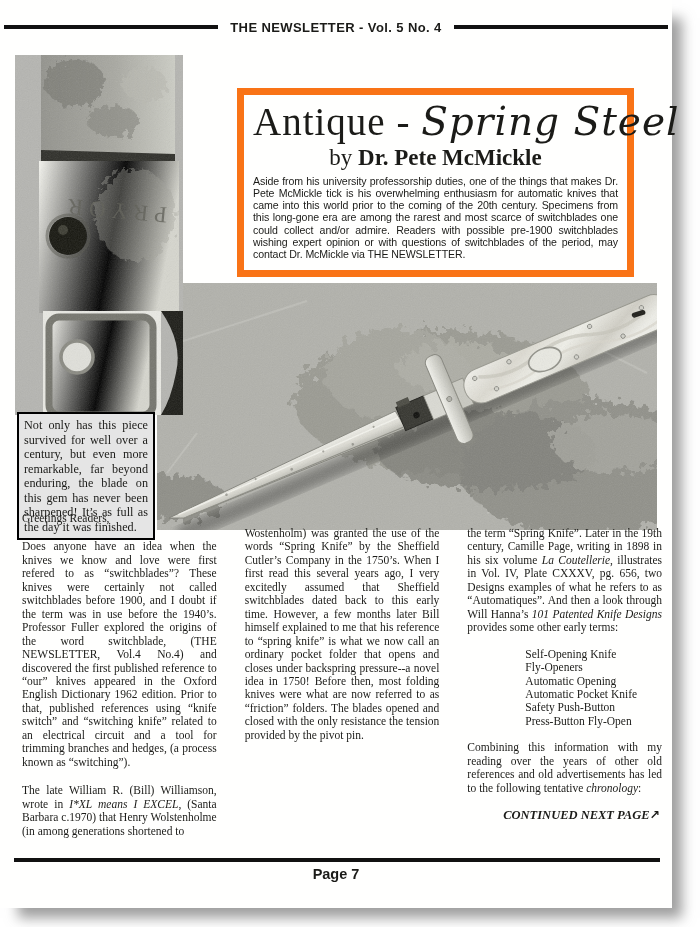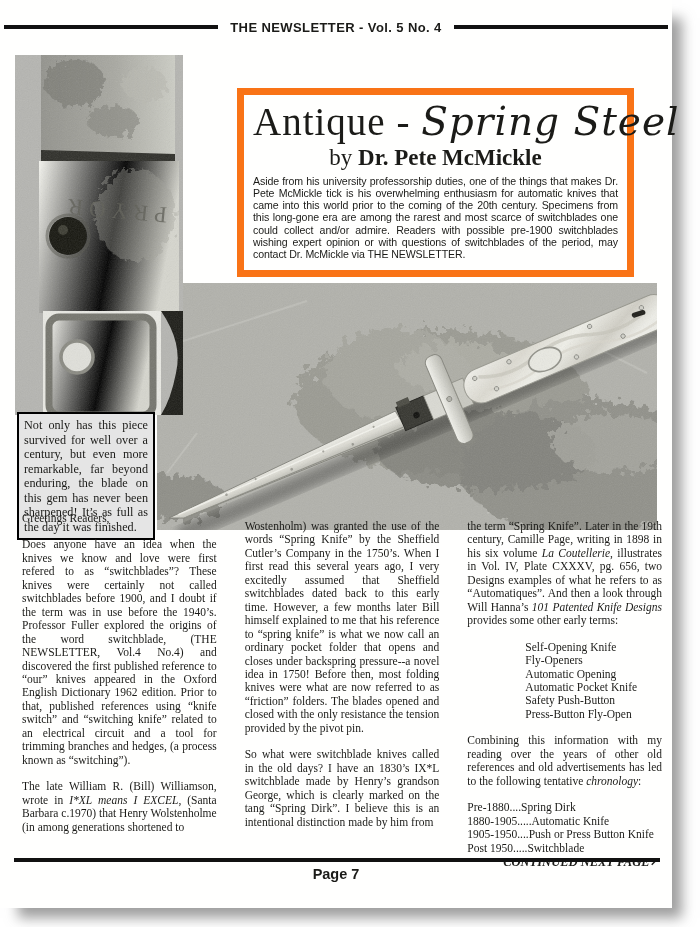--- a/index.html
+++ b/index.html
@@ -30,21 +30,21 @@
   .macrophoto{left:15px;top:55px;width:168px;height:360px;}
   .knifephoto{left:157px;top:283px;width:500px;height:247px;}
 
   
   .caption{left:17px;top:412px;width:138px;border:2.5px solid #000;box-sizing:border-box;
            background:#e5e5e5;padding:4px 5px;font-size:12.2px;line-height:14.5px;text-align:justify;}
 
   
   .cols{left:22px;top:512px;width:640px;display:flex;gap:28px;font-size:11.5px;line-height:13.45px;}
   .col{flex:1;text-align:justify;}
-  .col p{margin:8px 0 13px 0;}
+  .col p{margin:15px 0 13px 0;}
   .col p:last-child{margin-bottom:0;}
   .greeting{margin-bottom:13px;}
   .terms{padding-left:58px;text-align:left;}
   .chron{text-align:left;}
   .continued{font-weight:bold;font-style:italic;text-align:right;font-size:12.5px;padding-right:2px;}
   .continued .arrow{font-family:"DejaVu Sans",sans-serif;font-style:normal;}
 
   
   .frule{left:14px;top:858px;width:646px;height:4px;background:#111;}
   .pageno{left:0;top:866px;width:672px;text-align:center;font-family:"Liberation Sans",sans-serif;
@@ -215,39 +215,32 @@
   </div>
 
   <div class="abs cols">
     <div class="col">
       <div class="greeting">Greetings Readers,</div>
       <p>Does anyone have an idea when the knives we know and love were first refered to as “switchblades”? These knives were certainly not called switchblades before 1900, and I doubt if the term was in use before the 1940’s. Professor Fuller explored the origins of the word switchblade, (THE NEWSLETTER, Vol.4 No.4) and discovered the first published reference to “our” knives appeared in the Oxford English Dictionary 1962 edition. Prior to that, published references using “knife switch” and “switching knife” related to an electrical circuit and a tool for trimming branches and hedges, (a process known as “switching”).</p>
       <p><span>The late William R. (Bill) Williamson, wrote in </span><i>I*XL means I EXCEL</i><span>, (Santa Barbara c.1970) that Henry Wolstenholme (in among generations shortened to</span></p>
     </div>
     <div class="col">
       <p>Wostenholm) was granted the use of the words “Spring Knife” by the Sheffield Cutler’s Company in the 1750’s. When I first read this several years ago, I very excitedly assumed that Sheffield switchblades dated back to this early time. However, a few months later Bill himself explained to me that his reference to “spring knife” is what we now call an ordinary pocket folder that opens and closes under backspring pressure--a novel idea in 1750! Before then, most folding knives were what are now referred to as “friction” folders. The blades opened and closed with the only resistance the tension provided by the pivot pin.</p>
-      <p>So what were switchblade knives called in the old days? I have an 1830’s IX*L switchblade made by Henry’s grandson George, which is clearly marked on the tang “Spring Dirk”. I believe this is an intentional distinction made by him from</p>
     </div>
     <div class="col">
       <p><span>the term “Spring Knife”. Later in the 19th century, Camille Page, writing in 1898 in his six volume </span><i>La Coutellerie</i><span>, illustrates in Vol. IV, Plate CXXXV, pg. 656, two Designs examples of what he refers to as “Automatiques”. And then a look through Will Hanna’s </span><i>101 Patented Knife Designs</i><span> provides some other early terms:</span></p>
       <div class="terms">
         <div>Self-Opening Knife</div>
         <div>Fly-Openers</div>
         <div>Automatic Opening</div>
         <div>Automatic Pocket Knife</div>
         <div>Safety Push-Button</div>
         <div>Press-Button Fly-Open</div>
       </div>
       <p style="margin-top:13px"><span>Combining this information with my reading over the years of other old references and old advertisements has led to the following tentative </span><i>chronology</i><span>:</span></p>
-      <div class="chron">
-        <div>Pre-1880....Spring Dirk</div>
-        <div>1880-1905.....Automatic Knife</div>
-        <div>1905-1950....Push or Press Button Knife</div>
-        <div>Post 1950.....Switchblade</div>
-      </div>
       <div class="continued">
         <span>CONTINUED NEXT PAGE</span><span class="arrow">↗</span>
       </div>
     </div>
   </div>
 
   <div class="abs frule"></div>
   <div class="abs pageno">Page 7</div>
 </div>
 

